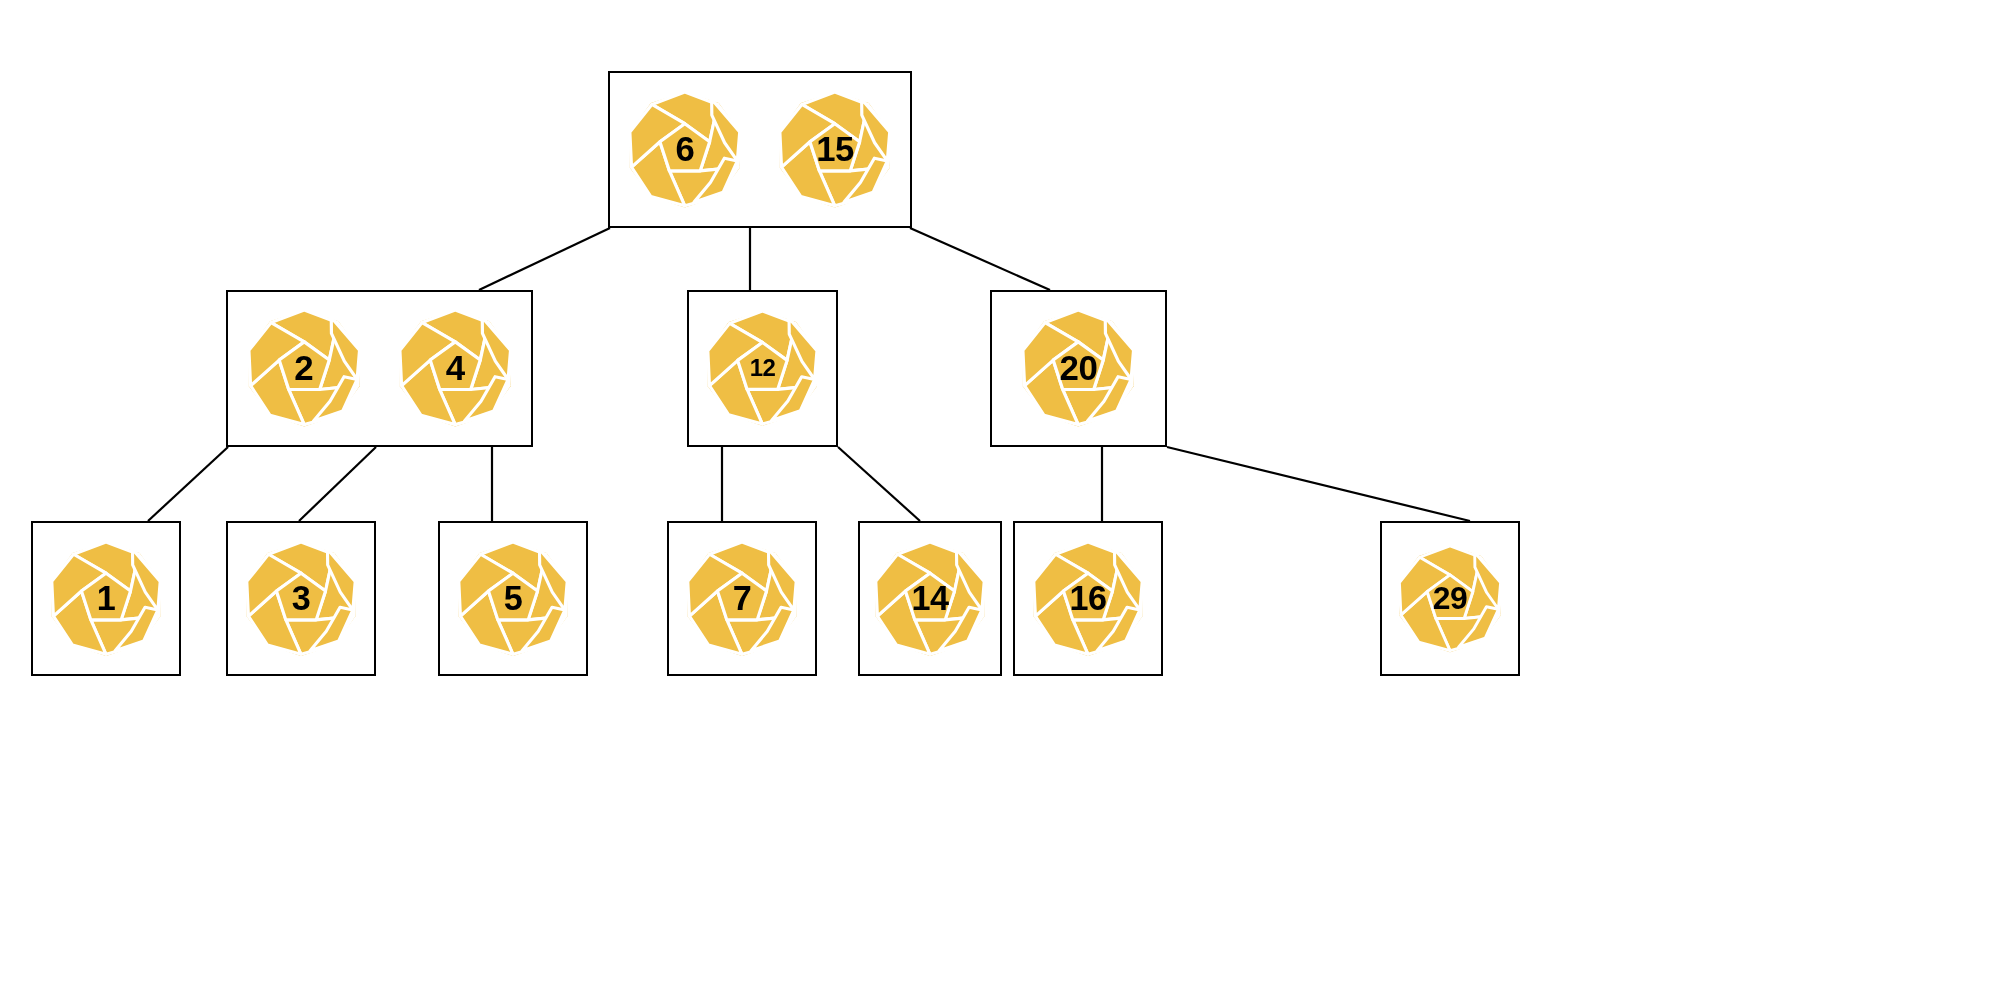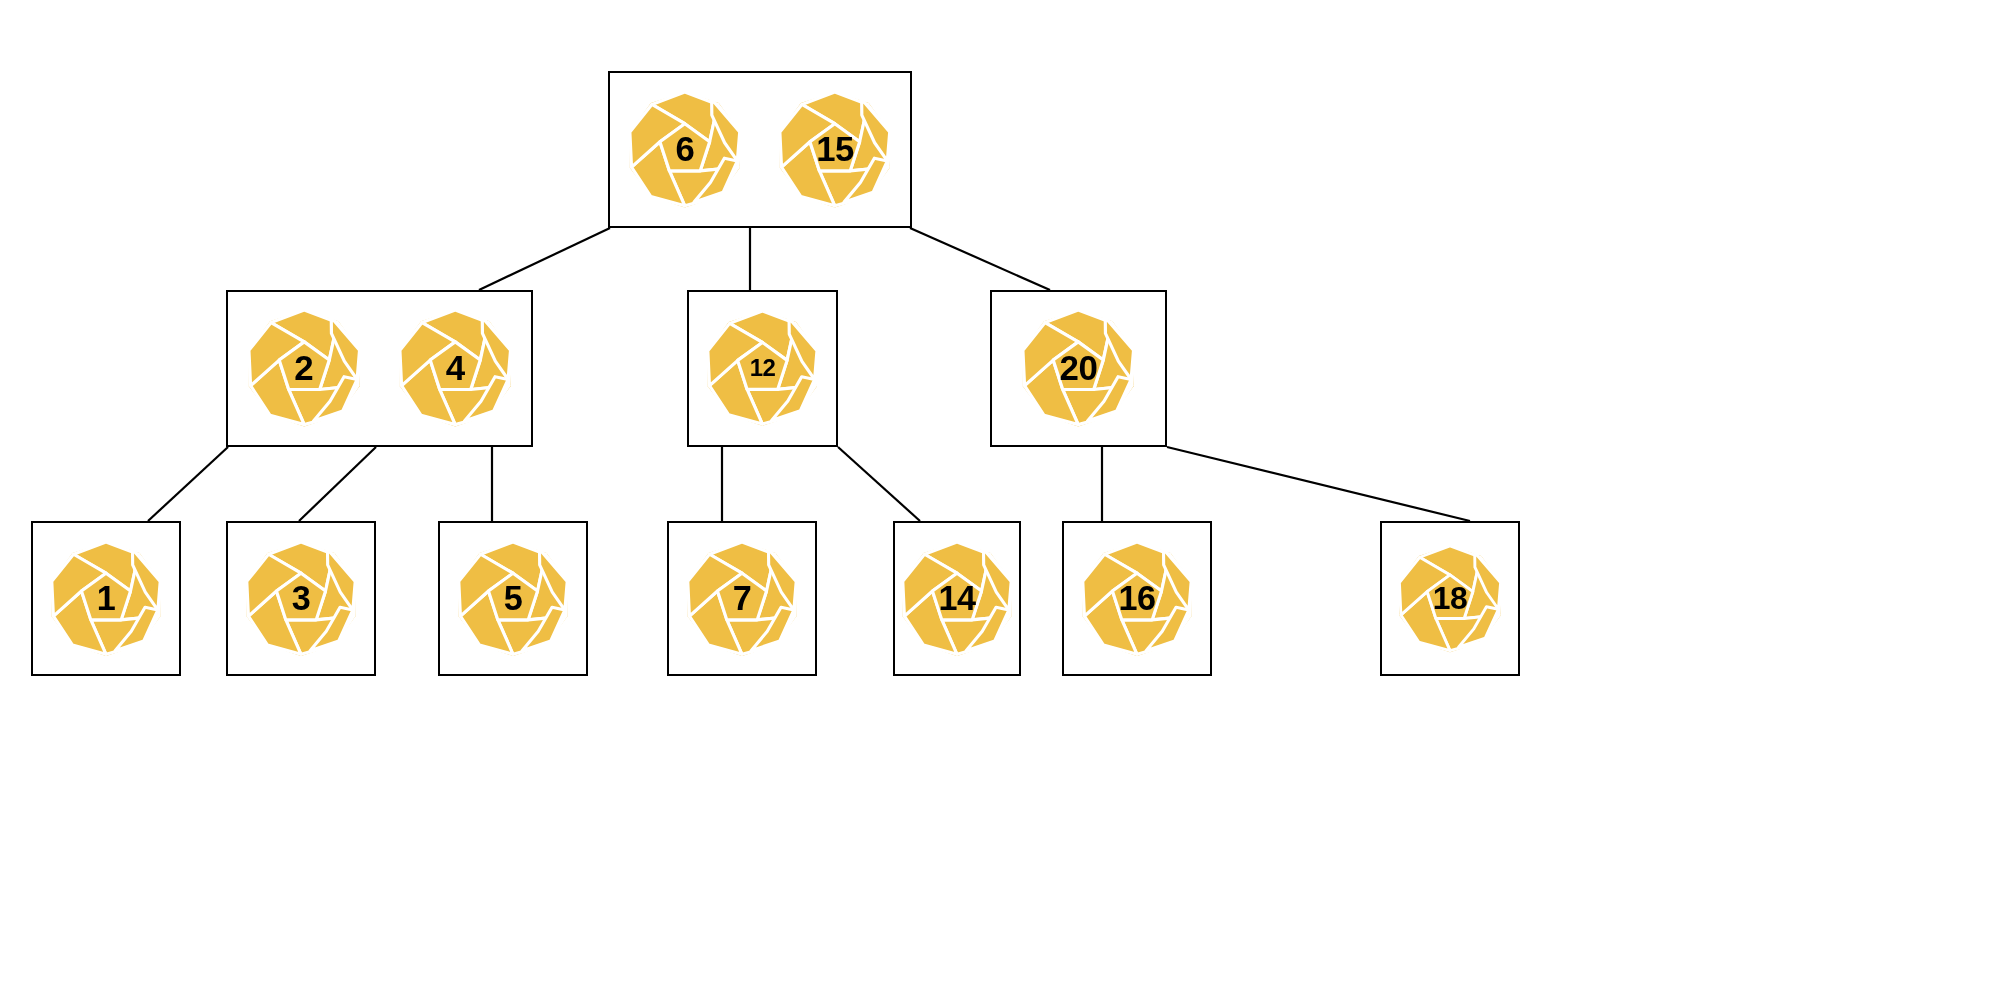--- a/index.html
+++ b/index.html
@@ -253,39 +253,39 @@
               <polygon points="44.84,80.87 60.00,115.29 26.50,106.11 7.42,77.09 35.46,52.03" fill="#EFBE44" stroke="#ffffff" stroke-width="3.12" stroke-linejoin="round"></polygon>
               <polygon points="35.46,52.03 7.42,77.09 5.79,42.39 27.50,15.27 60.00,34.20" fill="#EFBE44" stroke="#ffffff" stroke-width="3.12" stroke-linejoin="round"></polygon>
               <polygon points="86.49,10.18 114.21,42.39 111.85,71.02 99.29,53.07 86.67,25.86" fill="#EFBE44" stroke="#ffffff" stroke-width="3.12" stroke-linejoin="round"></polygon>
               <polygon points="111.85,71.02 97.76,101.94 69.11,111.64 85.27,92.34 99.03,68.30" fill="#EFBE44" stroke="#ffffff" stroke-width="3.12" stroke-linejoin="round"></polygon>
               <polygon points="60.00,34.20 84.54,52.03 75.16,80.87 44.84,80.87 35.46,52.03" fill="#EFBE44" stroke="#ffffff" stroke-width="3.12" stroke-linejoin="round"></polygon>
             </svg>
             <div class="die-label" style="font-size: 34.2px; color: rgb(0, 0, 0);">7</div>
           </div>
         </div>
       </div>
-      <div class="tree-node" style="left: 858px; top: 521px; width: 128px; height: 155px; border: 2.2px solid rgb(0, 0, 0); margin-left: 35px;">
+      <div class="tree-node" style="left: 858px; top: 521px; width: 144px; height: 155px; border: 2.2px solid rgb(0, 0, 0);">
         <div class="node-slot" style="width: 150px;">
           <div class="die" style="width: 120px; height: 120px;">
             <svg width="120" height="120" viewBox="0 0 120 120" xmlns="http://www.w3.org/2000/svg">
               <polygon points="93.50,13.89 114.21,42.39 114.21,77.61 93.50,106.11 60.00,117.00 26.50,106.11 5.79,77.61 5.79,42.39 26.50,13.89 60.00,3.00" fill="#EFBE44"></polygon>
               <polygon points="60.00,34.20 27.50,15.27 60.00,3.00 92.50,15.27 84.54,52.03" fill="#EFBE44" stroke="#ffffff" stroke-width="3.12" stroke-linejoin="round"></polygon>
               <polygon points="84.54,52.03 92.50,15.27 114.21,42.39 112.58,77.09 75.16,80.87" fill="#EFBE44" stroke="#ffffff" stroke-width="3.12" stroke-linejoin="round"></polygon>
               <polygon points="75.16,80.87 112.58,77.09 93.50,106.11 60.00,115.29 44.84,80.87" fill="#EFBE44" stroke="#ffffff" stroke-width="3.12" stroke-linejoin="round"></polygon>
               <polygon points="44.84,80.87 60.00,115.29 26.50,106.11 7.42,77.09 35.46,52.03" fill="#EFBE44" stroke="#ffffff" stroke-width="3.12" stroke-linejoin="round"></polygon>
               <polygon points="35.46,52.03 7.42,77.09 5.79,42.39 27.50,15.27 60.00,34.20" fill="#EFBE44" stroke="#ffffff" stroke-width="3.12" stroke-linejoin="round"></polygon>
               <polygon points="86.49,10.18 114.21,42.39 111.85,71.02 99.29,53.07 86.67,25.86" fill="#EFBE44" stroke="#ffffff" stroke-width="3.12" stroke-linejoin="round"></polygon>
               <polygon points="111.85,71.02 97.76,101.94 69.11,111.64 85.27,92.34 99.03,68.30" fill="#EFBE44" stroke="#ffffff" stroke-width="3.12" stroke-linejoin="round"></polygon>
               <polygon points="60.00,34.20 84.54,52.03 75.16,80.87 44.84,80.87 35.46,52.03" fill="#EFBE44" stroke="#ffffff" stroke-width="3.12" stroke-linejoin="round"></polygon>
             </svg>
             <div class="die-label" style="font-size: 34.2px; color: rgb(0, 0, 0);">14</div>
           </div>
         </div>
       </div>
-      <div class="tree-node" style="left: 1062px; top: 521px; width: 150px; height: 155px; border: 2.2px solid rgb(0, 0, 0);">
+      <div class="tree-node" style="left: 1013px; top: 521px; width: 150px; height: 155px; border: 2.2px solid rgb(0, 0, 0);">
         <div class="node-slot" style="width: 150px;">
           <div class="die" style="width: 120px; height: 120px;">
             <svg width="120" height="120" viewBox="0 0 120 120" xmlns="http://www.w3.org/2000/svg">
               <polygon points="93.50,13.89 114.21,42.39 114.21,77.61 93.50,106.11 60.00,117.00 26.50,106.11 5.79,77.61 5.79,42.39 26.50,13.89 60.00,3.00" fill="#EFBE44"></polygon>
               <polygon points="60.00,34.20 27.50,15.27 60.00,3.00 92.50,15.27 84.54,52.03" fill="#EFBE44" stroke="#ffffff" stroke-width="3.12" stroke-linejoin="round"></polygon>
               <polygon points="84.54,52.03 92.50,15.27 114.21,42.39 112.58,77.09 75.16,80.87" fill="#EFBE44" stroke="#ffffff" stroke-width="3.12" stroke-linejoin="round"></polygon>
               <polygon points="75.16,80.87 112.58,77.09 93.50,106.11 60.00,115.29 44.84,80.87" fill="#EFBE44" stroke="#ffffff" stroke-width="3.12" stroke-linejoin="round"></polygon>
               <polygon points="44.84,80.87 60.00,115.29 26.50,106.11 7.42,77.09 35.46,52.03" fill="#EFBE44" stroke="#ffffff" stroke-width="3.12" stroke-linejoin="round"></polygon>
               <polygon points="35.46,52.03 7.42,77.09 5.79,42.39 27.50,15.27 60.00,34.20" fill="#EFBE44" stroke="#ffffff" stroke-width="3.12" stroke-linejoin="round"></polygon>
               <polygon points="86.49,10.18 114.21,42.39 111.85,71.02 99.29,53.07 86.67,25.86" fill="#EFBE44" stroke="#ffffff" stroke-width="3.12" stroke-linejoin="round"></polygon>
@@ -303,19 +303,19 @@
               <polygon points="87.27,12.96 106.60,39.56 106.60,72.44 87.27,99.04 56.00,109.20 24.73,99.04 5.40,72.44 5.40,39.56 24.73,12.96 56.00,2.80" fill="#EFBE44"></polygon>
               <polygon points="56.00,31.92 25.67,14.25 56.00,2.80 86.33,14.25 78.90,48.56" fill="#EFBE44" stroke="#ffffff" stroke-width="2.91" stroke-linejoin="round"></polygon>
               <polygon points="78.90,48.56 86.33,14.25 106.60,39.56 105.08,71.95 70.15,75.48" fill="#EFBE44" stroke="#ffffff" stroke-width="2.91" stroke-linejoin="round"></polygon>
               <polygon points="70.15,75.48 105.08,71.95 87.27,99.04 56.00,107.60 41.85,75.48" fill="#EFBE44" stroke="#ffffff" stroke-width="2.91" stroke-linejoin="round"></polygon>
               <polygon points="41.85,75.48 56.00,107.60 24.73,99.04 6.92,71.95 33.10,48.56" fill="#EFBE44" stroke="#ffffff" stroke-width="2.91" stroke-linejoin="round"></polygon>
               <polygon points="33.10,48.56 6.92,71.95 5.40,39.56 25.67,14.25 56.00,31.92" fill="#EFBE44" stroke="#ffffff" stroke-width="2.91" stroke-linejoin="round"></polygon>
               <polygon points="80.73,9.50 106.60,39.56 104.39,66.29 92.67,49.53 80.89,24.14" fill="#EFBE44" stroke="#ffffff" stroke-width="2.91" stroke-linejoin="round"></polygon>
               <polygon points="104.39,66.29 91.24,95.14 64.50,104.20 79.58,86.18 92.43,63.74" fill="#EFBE44" stroke="#ffffff" stroke-width="2.91" stroke-linejoin="round"></polygon>
               <polygon points="56.00,31.92 78.90,48.56 70.15,75.48 41.85,75.48 33.10,48.56" fill="#EFBE44" stroke="#ffffff" stroke-width="2.91" stroke-linejoin="round"></polygon>
             </svg>
-            <div class="die-label" style="font-size: 31.9px; color: rgb(0, 0, 0);">18</div>
+            <div class="die-label" style="font-size: 31.9px; color: rgb(0, 0, 0);">29</div>
           </div>
         </div>
       </div>
     </div>
 
 </div>
 
 </body></html>

